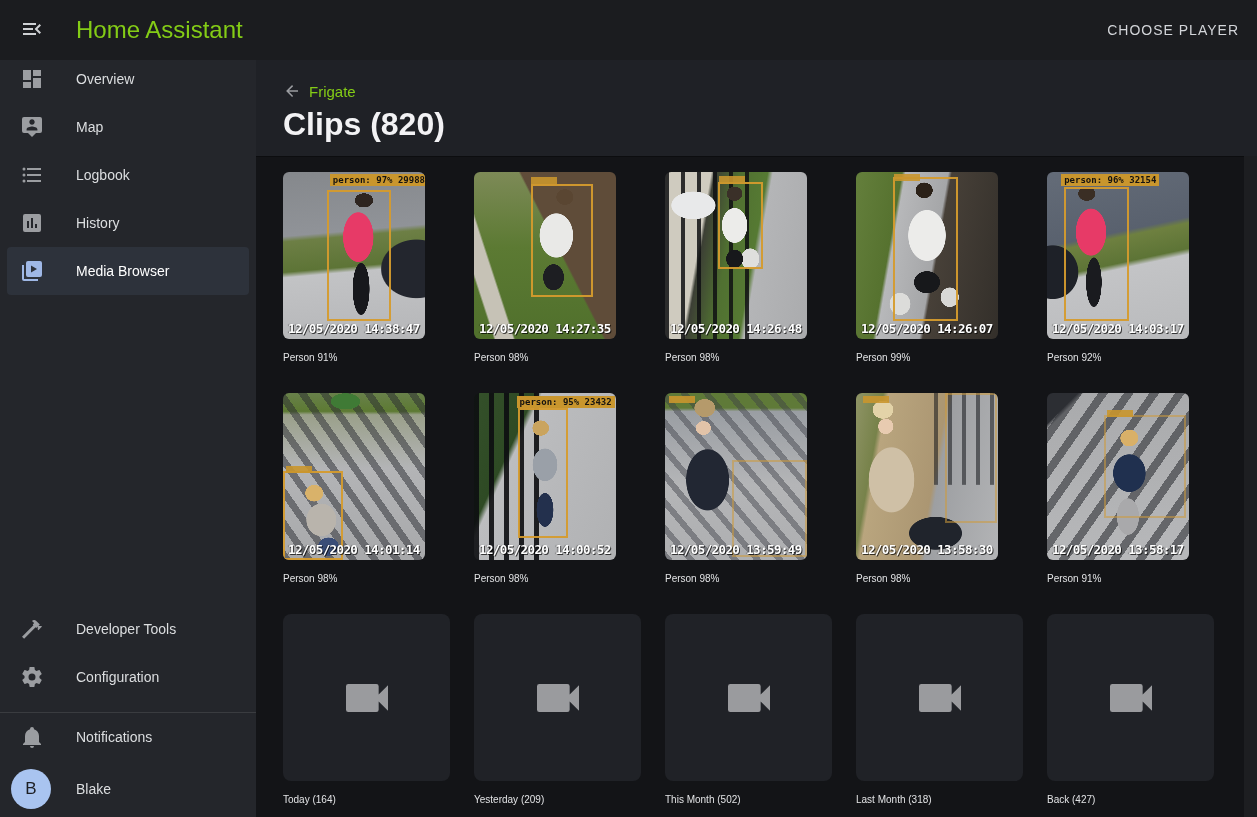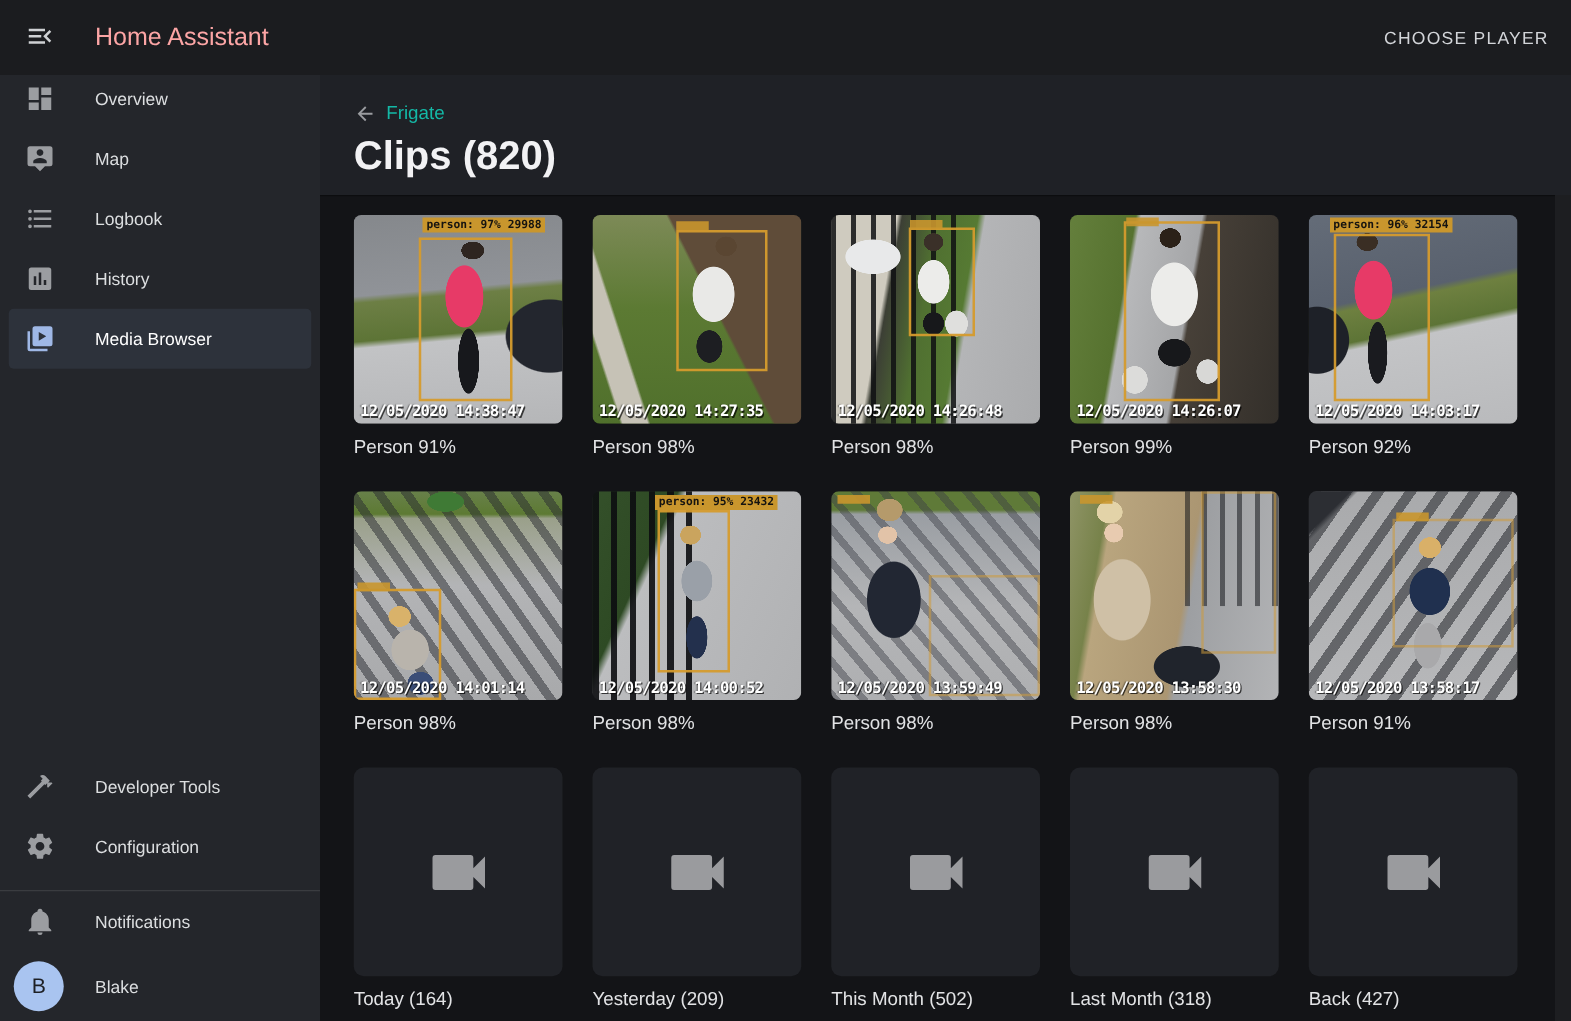--- a/index.html
+++ b/index.html
@@ -4,21 +4,21 @@
 <style>
   * { margin:0; padding:0; box-sizing:border-box; }
   html,body { width:1257px; height:817px; overflow:hidden; background:#131417;
     font-family:"Liberation Sans", sans-serif; }
 
   
   .topbar { position:absolute; left:0; top:0; width:1257px; height:60px;
     background:#1b1c1f; display:flex; align-items:center; z-index:5; }
   .tb-menu { width:44px; height:44px; margin-left:10px; border:none; background:transparent;
     color:#cfd1d4; display:flex; align-items:center; justify-content:center; cursor:pointer; }
-  .tb-title { color:#fca5a5; font-size:20px; margin-left:22px; font-weight:400; }
+  .tb-title { color:#84cc16; font-size:24px; margin-left:22px; font-weight:400; }
   .tb-center { position:absolute; left:344px; top:8px; }
   .tb-center .mt { color:#d5d7da; font-size:20px; font-weight:400; line-height:24px; }
   .tb-center .st { color:#b4b6b9; font-size:13px; margin-top:2px; }
   .tb-choose { position:absolute; right:10px; top:14px; height:32px; padding:0 8px;
     background:transparent; border:none; color:#d3d5d9; font-size:14px; font-weight:500;
     letter-spacing:1px; font-family:"Liberation Sans",sans-serif; cursor:pointer; }
 
   
   .sidebar { position:absolute; left:0; top:48px; bottom:0; width:256px; background:#24262b;
     display:flex; flex-direction:column; z-index:4; }
@@ -34,32 +34,32 @@
   .sb-divider { height:1px; background:#3a3c40; margin-top:11px; }
   .sb-profile { height:56px; display:flex; align-items:center; cursor:pointer; }
   .avatar { width:40px; height:40px; border-radius:50%; background:#a9c4f0; color:#1d1f24;
     display:flex; align-items:center; justify-content:center; font-size:17px; margin-left:11px; }
   .sb-profile .lbl { margin-left:25px; color:#dcdee0; font-size:14px; }
 
   
   .content { position:absolute; left:256px; top:60px; right:0; bottom:0; background:#131417; }
   .content-header { position:absolute; left:0; top:0; right:0; height:96px; background:#1f2126;
     box-shadow:0 1px 0 rgba(0,0,0,.35); }
-  .crumb { position:absolute; left:27px; top:22px; display:flex; align-items:flex-start; gap:8px;
-    color:#14b8a6; font-size:15px; cursor:pointer; }
+  .crumb { position:absolute; left:27px; top:22px; display:flex; align-items:center; gap:8px;
+    color:#84cc16; font-size:15px; cursor:pointer; }
   .crumb .ic { width:18px; height:18px; color:#9a9ca0; }
   .page-title { position:absolute; left:27px; top:46px; color:#f2f2f4; font-size:32px; font-weight:700; }
   .scrollbar { position:absolute; right:0; top:96px; bottom:0; width:13px; background:#1d1e21; }
 
   .grid { position:absolute; left:27px; top:112px; }
   .row { display:flex; gap:24px; margin-bottom:24px; }
   .tile { width:167px; cursor:pointer; }
-  .tile .cap { margin-top:8px; color:#e2e3e5; font-size:15px; line-height:22px; }
-
-  .thumb { position:relative; width:167px; height:167px; border-radius:6px; overflow:hidden;
+  .tile .cap { margin-top:8px; color:#e2e3e5; font-size:10px; line-height:22px; }
+
+  .thumb { position:relative; width:142px; height:167px; border-radius:6px; overflow:hidden;
     background:#3a3c40; }
   .ts { position:absolute; left:5px; bottom:3px; color:#fff; z-index:3;
     font:700 12.5px "DejaVu Sans Mono", monospace; letter-spacing:-0.6px;
     text-shadow:1px 1px 0 rgba(0,0,0,.7), -1px 0 1px rgba(0,0,0,.4); white-space:nowrap; }
   .bbox { position:absolute; border:2px solid rgba(213,155,45,.95); z-index:2; }
   .bbox.faint { border-color:rgba(205,155,60,.55); }
   .btag { position:absolute; z-index:3; background:#c9962d; color:#151310;
     font:700 9px "DejaVu Sans Mono", monospace; padding:1px 3px; white-space:nowrap; }
   .btag.small { width:26px; height:7px; padding:0; opacity:.9; }
 

